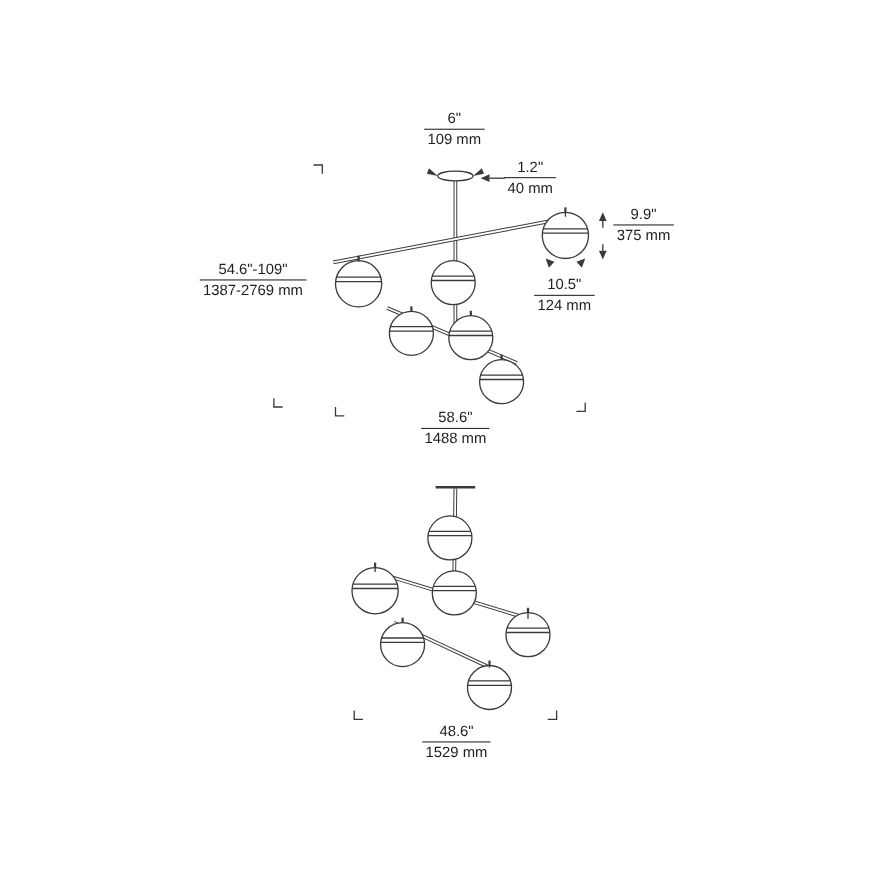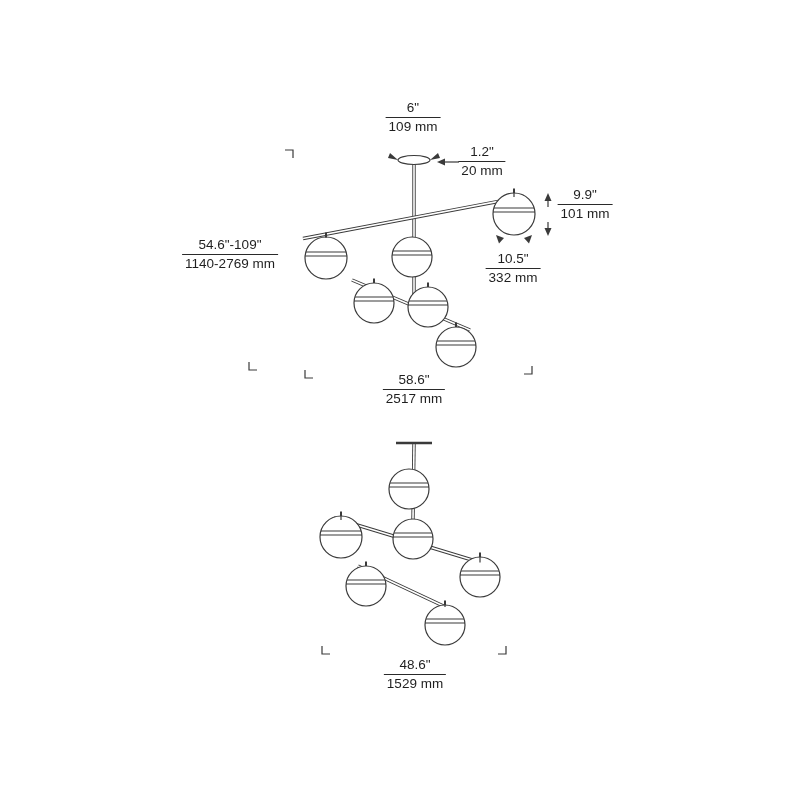--- a/index.html
+++ b/index.html
@@ -188,45 +188,45 @@
 
   <div class="dim" style="left:413px;top:100px">
     <span class="dim-in">6"</span>
     <span class="bar"></span>
     <span class="dim-mm">109 mm</span>
   </div>
 
   <div class="dim" style="left:482px;top:144px">
     <span class="dim-in">1.2"</span>
     <span class="bar"></span>
-    <span class="dim-mm">20 mm</span>
+    <span class="dim-mm">40 mm</span>
   </div>
 
   <div class="dim" style="left:585px;top:187px">
     <span class="dim-in">9.9"</span>
     <span class="bar"></span>
-    <span class="dim-mm">101 mm</span>
+    <span class="dim-mm">375 mm</span>
   </div>
 
   <div class="dim" style="left:513px;top:251px">
     <span class="dim-in">10.5"</span>
     <span class="bar"></span>
-    <span class="dim-mm">332 mm</span>
+    <span class="dim-mm">124 mm</span>
   </div>
 
   <div class="dim" style="left:230px;top:237px">
     <span class="dim-in">54.6"-109"</span>
     <span class="bar"></span>
-    <span class="dim-mm">1140-2769 mm</span>
+    <span class="dim-mm">1387-2769 mm</span>
   </div>
 
   <div class="dim" style="left:414px;top:372px">
     <span class="dim-in">58.6"</span>
     <span class="bar"></span>
-    <span class="dim-mm">2517 mm</span>
+    <span class="dim-mm">1488 mm</span>
   </div>
 
   <div class="dim" style="left:415px;top:657px">
     <span class="dim-in">48.6"</span>
     <span class="bar"></span>
     <span class="dim-mm">1529 mm</span>
   </div>
 
 </div>
 

